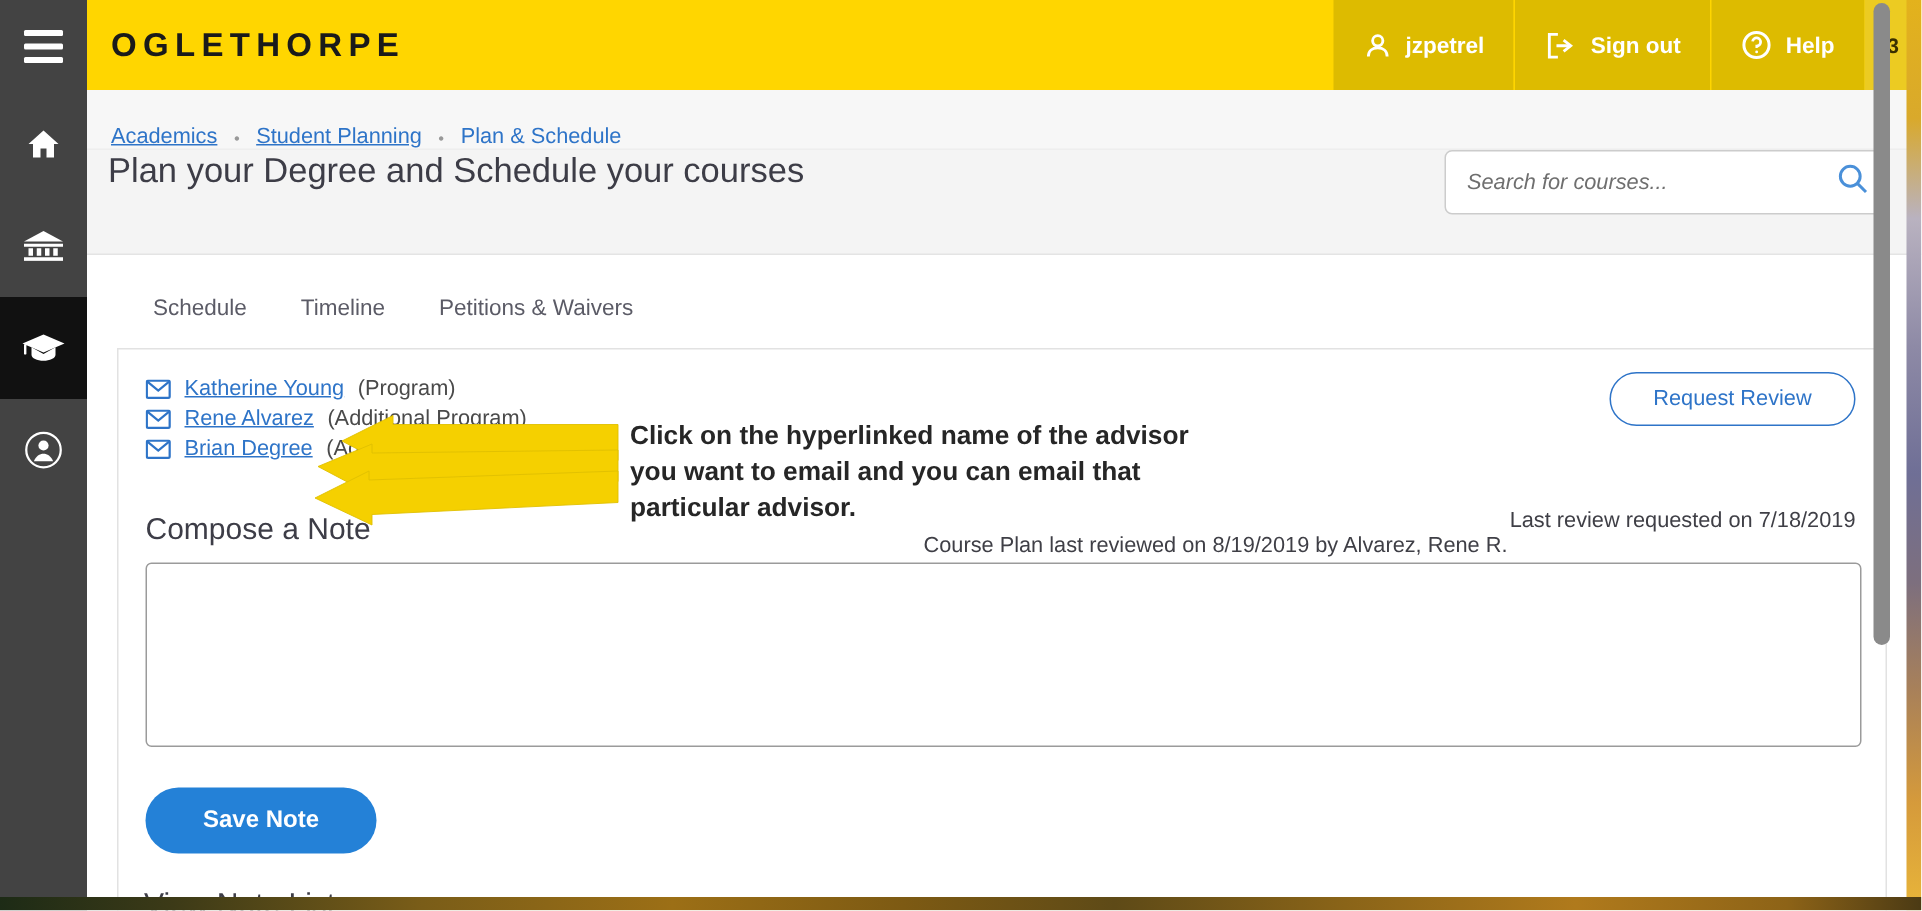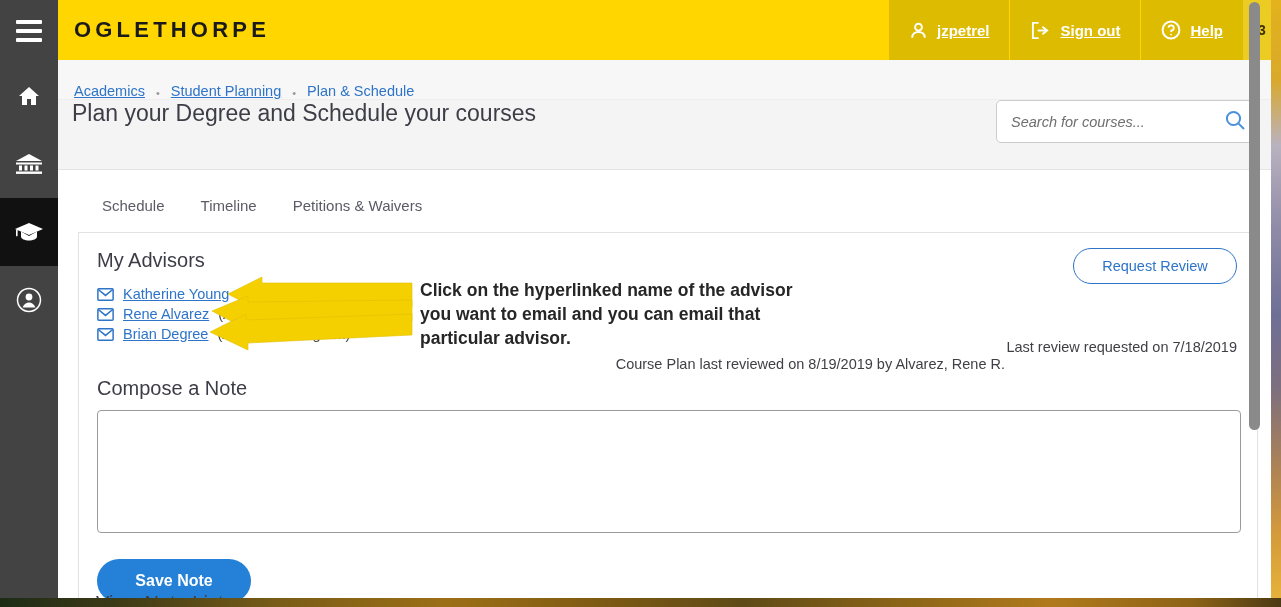--- a/index.html
+++ b/index.html
@@ -41,21 +41,20 @@
     color: #1a1a1a; flex: 1 1 auto;
   }
   .top-actions { display: flex; align-items: stretch; }
   .top-btn {
     background: #ddbb00;
     display: flex; align-items: center; gap: 9px;
     padding: 0 20px;
     color: #ffffff; font-size: 15px; font-weight: bold;
     border-left: 1px solid #ffd600;
     white-space: nowrap;
-    text-decoration: underline;
   }
   .top-btn svg { display:block; stroke:#ffffff; fill:none; stroke-width:2; }
   .notif-cell {
     background: #eccb22;
     display: flex; align-items: center; justify-content: center;
     width: 38px; color: #3a3000; font-size: 14px; font-weight: bold;
   }
 
   
   .crumbbar {
@@ -72,21 +71,21 @@
   
   .titlerow {
     position: absolute; left: 58px; top: 100px; width: 1223px; height: 70px;
     background: #f4f4f4;
     border-bottom: 1px solid #e4e4e4;
     display: flex; justify-content: space-between;
     padding: 0 22px 0 14px;
   }
   .page-title { font-size: 23px; color: #3d3d47; font-weight: normal; }
   .searchwrap {
-    position: relative; width: 263px; height: 43px;
+    position: relative; width: 296px; height: 43px;
     background: #ffffff; border: 1px solid #cccccc; border-radius: 5px;
     display: flex; align-items: center; padding: 0 12px;
   }
   .searchwrap input {
     border: 0; outline: none; flex: 1; font-size: 14.5px;
     font-family: "Liberation Sans", sans-serif; color: #333;
     background: transparent;
   }
   .searchwrap input::placeholder { color: #6f6f6f; font-style: italic; }
   .searchwrap svg { stroke: #4a90d9; fill: none; stroke-width: 2; }
@@ -297,21 +296,20 @@
   </div>
 
   <div class="tabs">
     <div class="tab">Schedule</div>
     <div class="tab">Timeline</div>
     <div class="tab">Petitions &amp; Waivers</div>
   </div>
 
   <div class="card">
     <div class="card-inner">
-      <h2 class="h-advisors">My Advisors</h2>
 
       <div class="advisor-row">
         <span class="env">
           <svg width="17" height="13" viewBox="0 0 18 14">
               <rect x="0.8" y="0.8" width="16.4" height="12.4" rx="1"></rect>
               <path d="M1.2 1.6 L9 8 L16.8 1.6"></path>
             </svg>
         </span>
         <span class="advisor-link">Katherine Young</span>
         <span class="advisor-role">(Program)</span>

